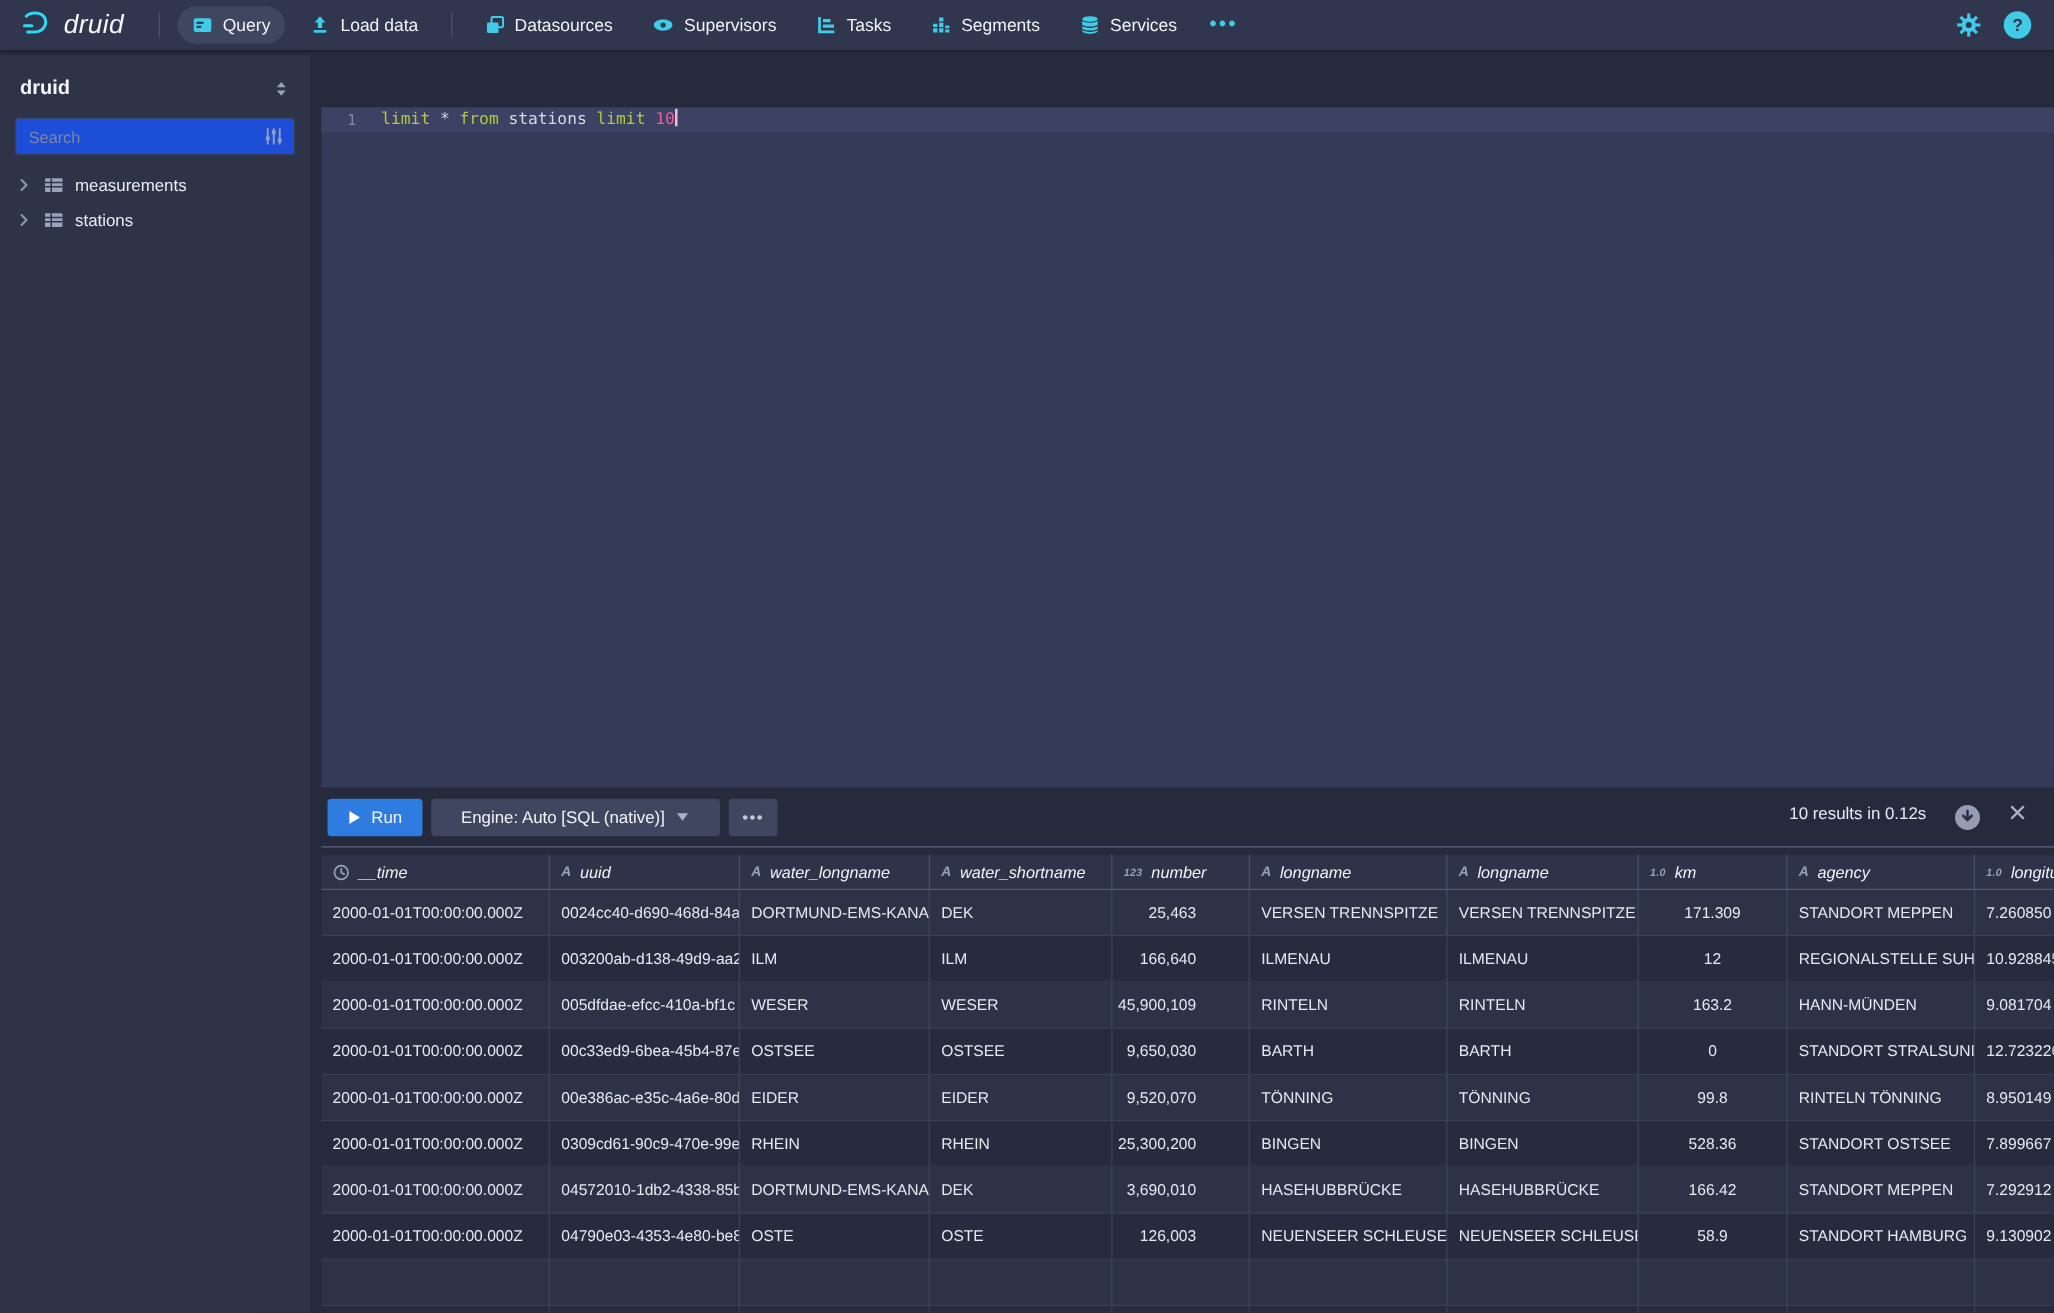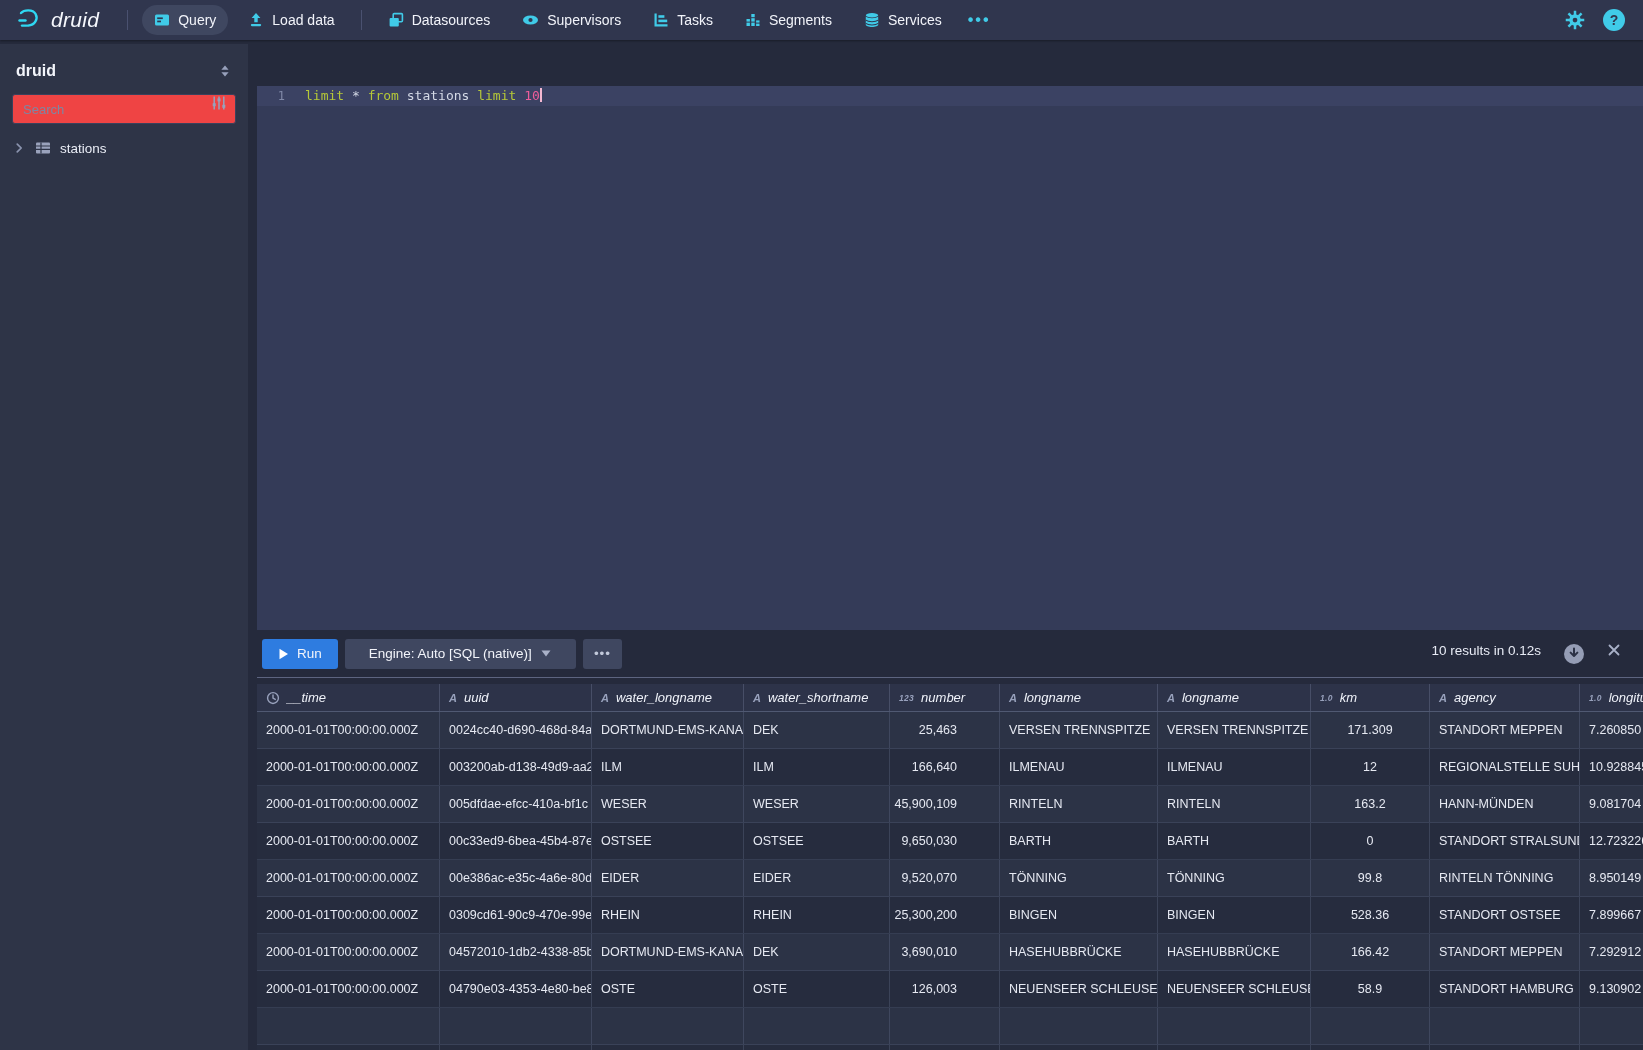--- a/index.html
+++ b/index.html
@@ -24,22 +24,22 @@
   .nav-item.active{background:var(--btn-gray);}
   .nav-more{color:var(--cyan);font-size:16px;letter-spacing:2px;font-weight:700;padding:0 10px;cursor:pointer;}
   .nav-right{margin-left:auto;display:flex;align-items:center;gap:18px;padding-right:18px;}
   .help-circle{width:22px;height:22px;border-radius:50%;background:var(--cyan);color:#30364e;
     font-weight:700;font-size:14px;display:flex;align-items:center;justify-content:center;cursor:pointer;}
 
   
   .sidebar{position:absolute;left:0;top:44px;width:248px;bottom:0;background:var(--side);}
   .schema-row{display:flex;align-items:center;justify-content:space-between;padding:18px 16px 12px 16px;cursor:pointer;}
   .schema-title{font-size:16px;font-weight:700;color:#f3f5fb;}
-  .searchbox{position:relative;margin:2px 12px 10px 12px;height:30px;background:#ef4444;
-    border:1px solid #3a415c;border-radius:3px;display:flex;}
+  .searchbox{position:relative;margin:2px 12px 10px 12px;height:30px;background:#1d4ed8;
+    border:1px solid #3a415c;border-radius:3px;display:flex;align-items:center;}
   .searchbox input{flex:1;background:transparent;border:none;outline:none;color:var(--text);
     font-size:13px;padding:0 10px;font-family:"Liberation Sans",sans-serif;}
   .searchbox input::placeholder{color:#7e87a3;}
   .search-filter{padding-right:8px;cursor:pointer;}
   .tree-item{display:flex;align-items:center;gap:9px;height:28px;padding:0 10px 0 12px;
     font-size:13.5px;color:#e9ecf5;cursor:pointer;}
 
   
   .main{position:absolute;left:248px;top:44px;right:0;bottom:0;background:var(--page);}
   .tabbar{position:absolute;left:9px;right:0;top:0;height:42px;display:flex;align-items:flex-end;}
@@ -225,20 +225,34 @@
       <svg width="14" height="14" viewBox="0 0 16 16" fill="none" stroke="#8a93ae" stroke-width="2" stroke-linecap="round" stroke-linejoin="round">
           <path d="M6 3.5L10.5 8 6 12.5"></path>
         </svg>
     </span>
     <span>
       <svg width="16" height="16" viewBox="0 0 16 16">
           <rect x="1" y="2.5" width="14" height="11" rx="1" fill="#9aa2bc"></rect>
           <path d="M1 6h14M1 9.4h14M6 2.5v11" stroke="#2e3447" stroke-width="1.2"></path>
         </svg>
     </span>
+    <span>measurements</span>
+  </div>
+  <div class="tree-item">
+    <span>
+      <svg width="14" height="14" viewBox="0 0 16 16" fill="none" stroke="#8a93ae" stroke-width="2" stroke-linecap="round" stroke-linejoin="round">
+          <path d="M6 3.5L10.5 8 6 12.5"></path>
+        </svg>
+    </span>
+    <span>
+      <svg width="16" height="16" viewBox="0 0 16 16">
+          <rect x="1" y="2.5" width="14" height="11" rx="1" fill="#9aa2bc"></rect>
+          <path d="M1 6h14M1 9.4h14M6 2.5v11" stroke="#2e3447" stroke-width="1.2"></path>
+        </svg>
+    </span>
     <span>stations</span>
   </div>
 </div>
 
 <div class="main">
 
 
   <div class="editor">
     <div class="ed-line active">
       <div class="gutter">1</div>

